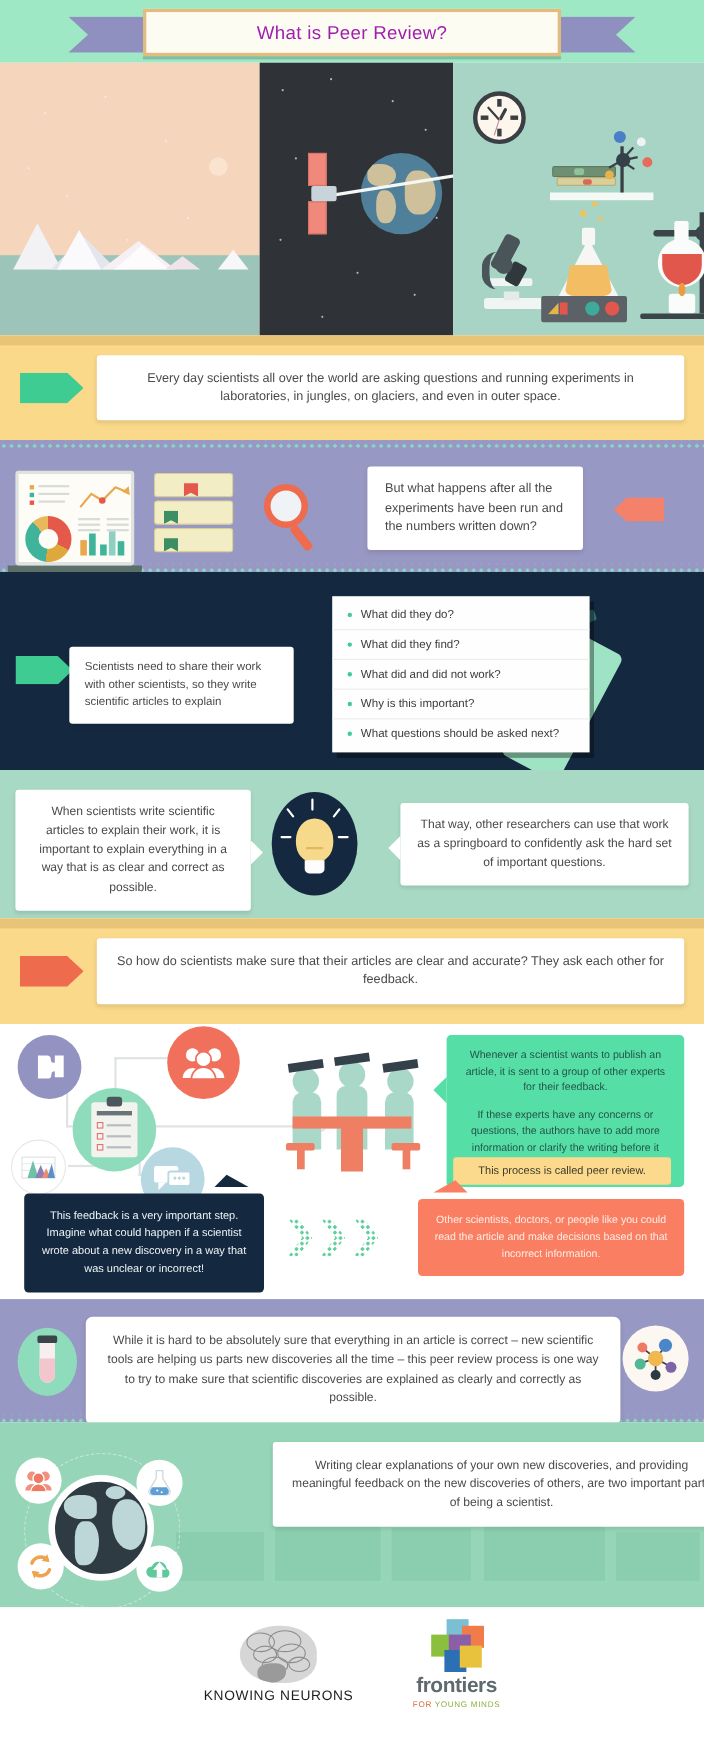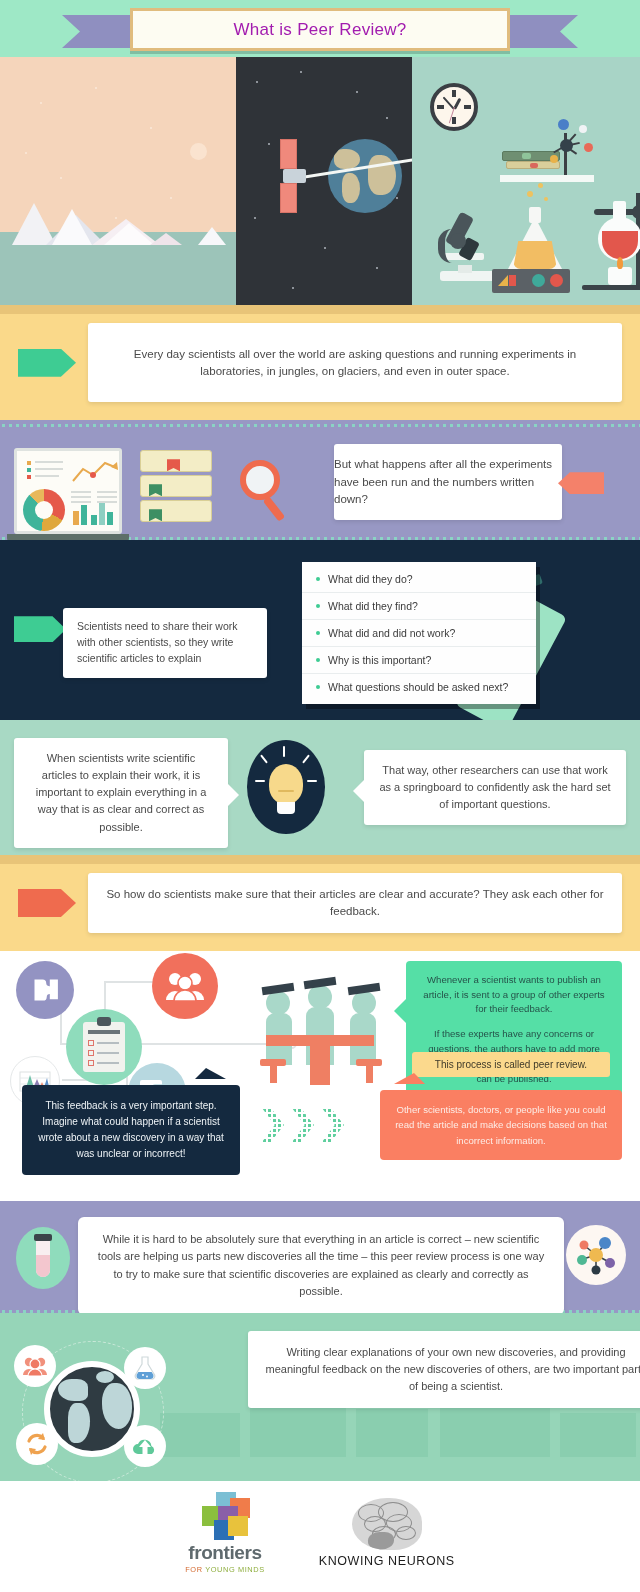--- a/index.html
+++ b/index.html
@@ -74,25 +74,25 @@
     color: #4a4a4a; line-height: 1.45;
   }
   .arrow-tag { width: 58px; height: 28px; flex: 0 0 58px; }
   .arrow-tag.green { background: #3ecc93; clip-path: polygon(0 0, 74% 0, 100% 50%, 74% 100%, 0 100%); }
   .arrow-tag.coral { background: #ef6b4e; clip-path: polygon(0 0, 74% 0, 100% 50%, 74% 100%, 0 100%); }
 
   .row { display: flex; align-items: center; }
 
   
   .s1-row { padding: 0 18px; }
-  .s1-card { flex: 1; margin-left: 12px; padding: 23px 18px; text-align: center; font-size: 11.5px; }
+  .s1-card { flex: 1; margin-left: 12px; padding: 13px 18px; text-align: center; font-size: 11.5px; }
 
   
   .s2 { height: 120px; position: relative; }
-  .s2-card { position: absolute; left: 334px; top: 24px; width: 228px; padding: 12px 0; font-size: 11.5px; line-height: 1.5; }
+  .s2-card { position: absolute; left: 334px; top: 24px; width: 196px; padding: 12px 16px; font-size: 11.5px; line-height: 1.5; }
   .s2-arrow { position: absolute; left: 558px; top: 52px; width: 46px; height: 22px; background: #f4816a;
      clip-path: polygon(26% 0, 100% 0, 100% 100%, 26% 100%, 0 50%); }
   .laptop { position: absolute; left: 14px; top: 28px; }
   .lp-screen { width: 108px; height: 86px; background: #fdfcf7; border: 3px solid #dfe3e0; border-radius: 3px; position: relative; overflow: hidden; }
   .lp-base { width: 122px; height: 8px; background: #5d6f69; border-radius: 0 0 4px 4px; margin-left: -7px; }
   .donut { position: absolute; left: 6px; top: 38px; width: 42px; height: 42px; border-radius: 50%;
     background: conic-gradient(#e5594a 0 33%, #dfa83c 0 52%, #3fb49a 0 88%, #e8b85b 0 100%); }
   .donut::after { content:""; position: absolute; left: 12px; top: 12px; width: 18px; height: 18px; border-radius: 50%; background: #fdfcf7; }
   .lp-line { position: absolute; background: #d8dcd9; height: 2px; }
   .lp-bar { position: absolute; bottom: 6px; background: #3fb49a; }
@@ -590,41 +590,41 @@
         <polygon points="14,5 20,12 8,12" fill="#fff"></polygon>
         <rect x="11.5" y="11" width="5" height="8" fill="#fff"></rect>
       </svg>
     </div>
 
     <div class="card s8-card">Writing clear explanations of your own new discoveries, and providing meaningful feedback on the new discoveries of others, are two important parts of being a scientist.</div>
   </div>
 
   <div class="footer">
     <div class="logo-col">
-      <div class="cube-logo">
-        <div class="cube" style="left:20px;top:0;background:#7bbfd4"></div>
-        <div class="cube" style="left:34px;top:6px;background:#f07c4a"></div>
-        <div class="cube" style="left:6px;top:14px;background:#8bbf3e"></div>
-        <div class="cube" style="left:22px;top:14px;background:#8a5fa8"></div>
-        <div class="cube" style="left:18px;top:28px;background:#2b6fb5"></div>
-        <div class="cube" style="left:32px;top:24px;background:#e8c23c"></div>
-      </div>
-      <div class="frontiers-txt">frontiers</div>
-      <div class="fym">
-        <span class="red">FOR </span><span class="grn">YOUNG MINDS</span>
-      </div>
-    </div>
-
-    <div class="logo-col">
       <div class="brain">
         <div class="gyrus" style="left:6px;top:6px;width:26px;height:18px"></div>
         <div class="gyrus" style="left:26px;top:4px;width:30px;height:20px"></div>
         <div class="gyrus" style="left:12px;top:18px;width:22px;height:16px"></div>
         <div class="gyrus" style="left:34px;top:16px;width:26px;height:18px"></div>
         <div class="gyrus" style="left:20px;top:28px;width:24px;height:16px"></div>
         <div class="gyrus" style="left:44px;top:28px;width:20px;height:14px"></div>
         <div style="position:absolute;left:16px;top:34px;width:26px;height:18px;background:#9a9a9a;border-radius:50% 40% 60% 50%"></div>
       </div>
       <div class="kn-txt">KNOWING NEURONS</div>
     </div>
+
+    <div class="logo-col">
+      <div class="cube-logo">
+        <div class="cube" style="left:20px;top:0;background:#7bbfd4"></div>
+        <div class="cube" style="left:34px;top:6px;background:#f07c4a"></div>
+        <div class="cube" style="left:6px;top:14px;background:#8bbf3e"></div>
+        <div class="cube" style="left:22px;top:14px;background:#8a5fa8"></div>
+        <div class="cube" style="left:18px;top:28px;background:#2b6fb5"></div>
+        <div class="cube" style="left:32px;top:24px;background:#e8c23c"></div>
+      </div>
+      <div class="frontiers-txt">frontiers</div>
+      <div class="fym">
+        <span class="red">FOR </span><span class="grn">YOUNG MINDS</span>
+      </div>
+    </div>
   </div>
 
 </div>
 
 </body></html>

